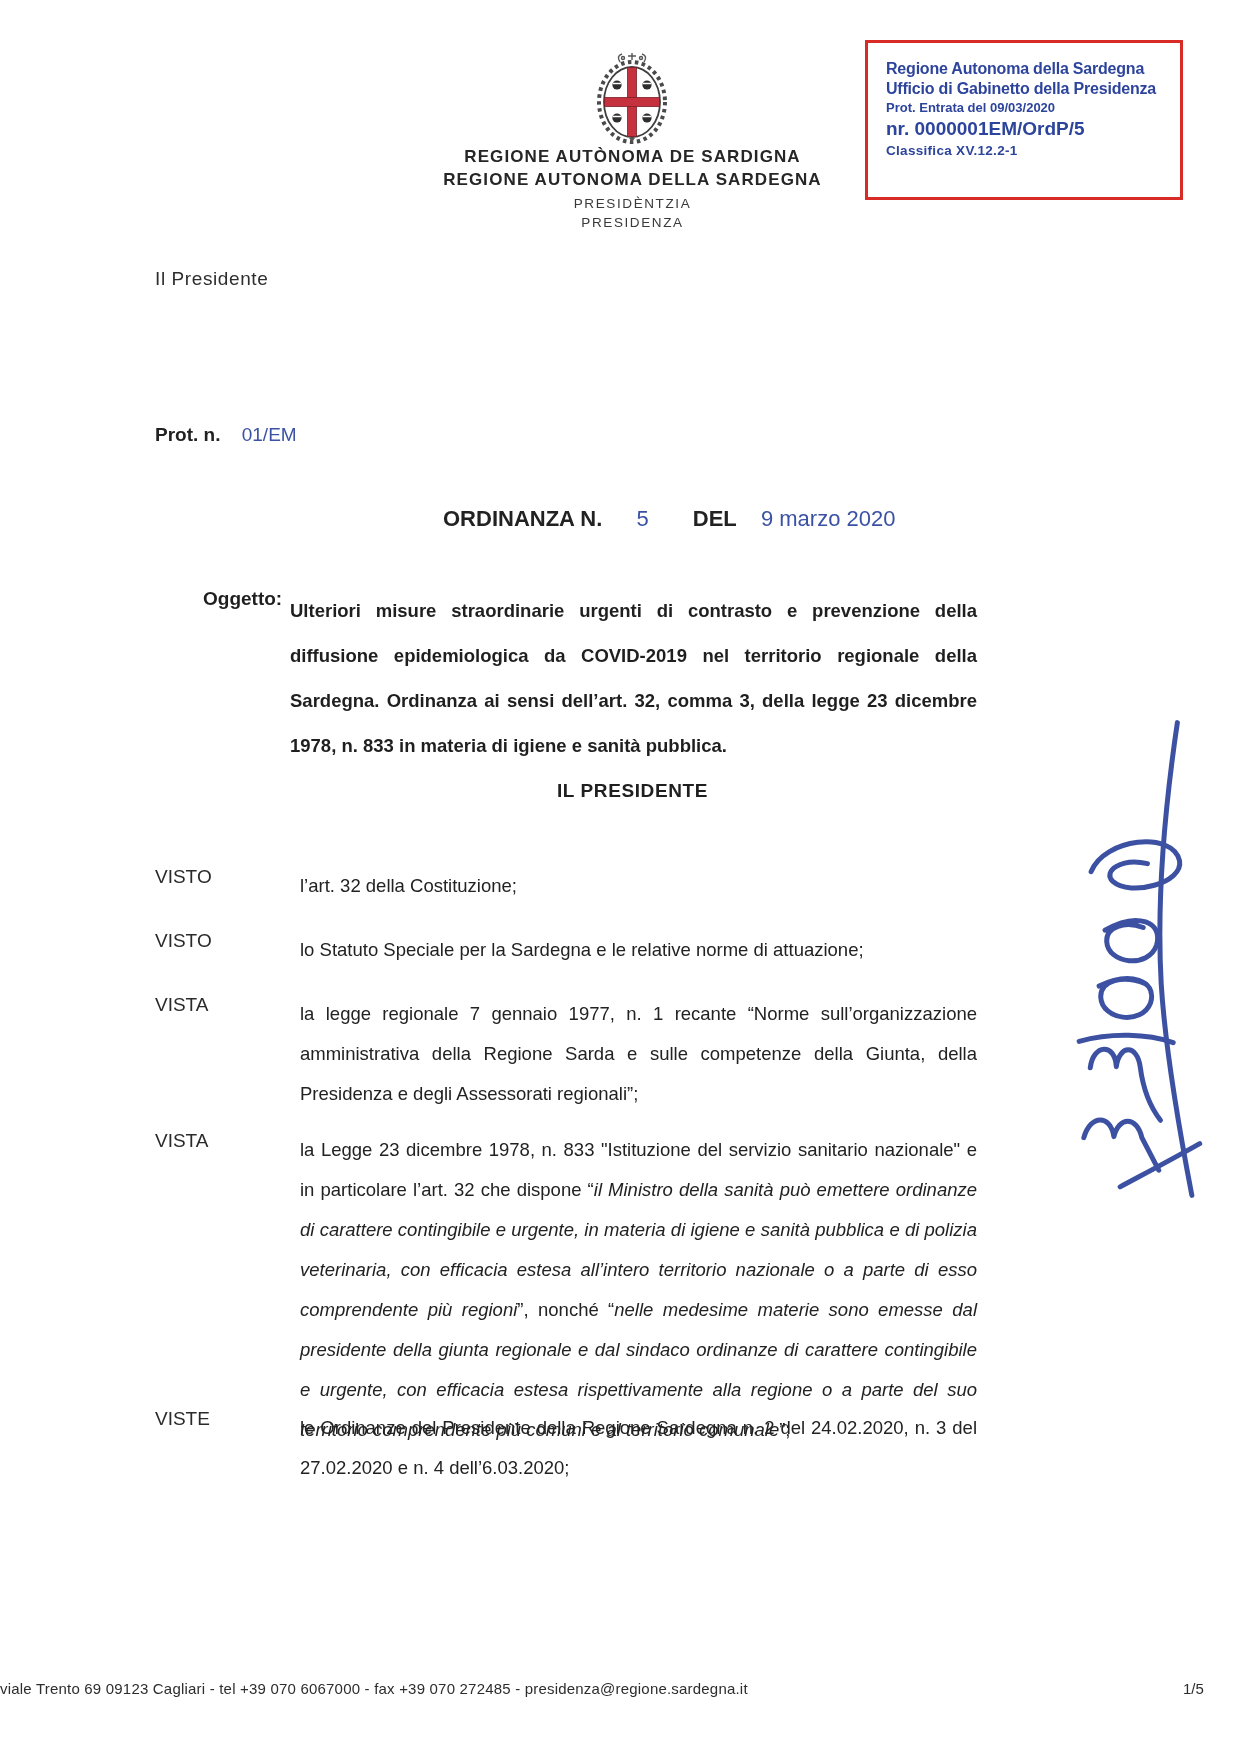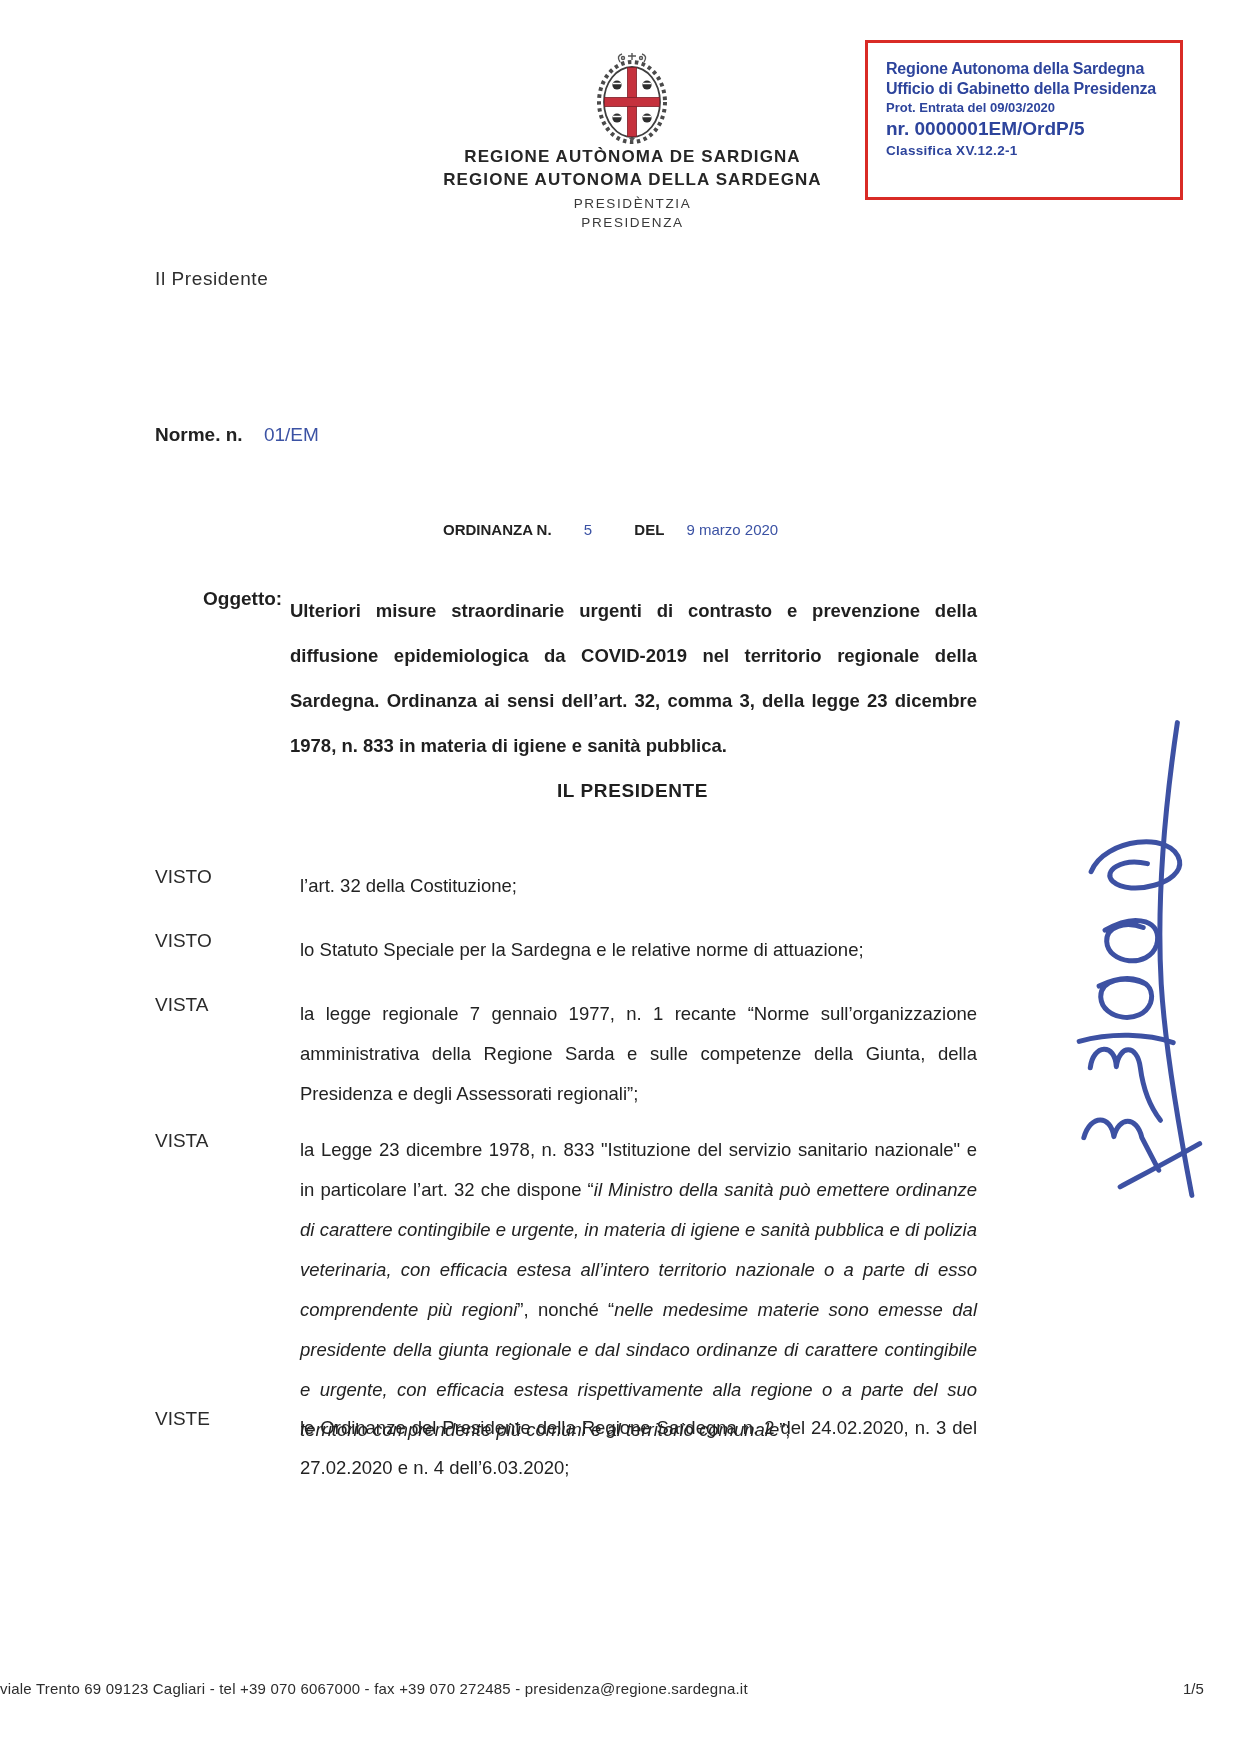--- a/index.html
+++ b/index.html
@@ -35,21 +35,21 @@
   .stamp div { font-weight:bold; color:#2d449c; }
   .stamp-l1, .stamp-l2 { font-size:16px; letter-spacing:-0.2px; }
   .stamp-l3 { font-size:13px; margin-top:1px; }
   .stamp-l4 { font-size:19px; margin-top:1px; }
   .stamp-l5 { font-size:13.5px; margin-top:2px; letter-spacing:0.3px; }
 
   
   .prot-row { position:absolute; left:155px; top:424px; font-size:19px; }
   .prot-label { font-weight:bold; color:#222; }
   .prot-value { color:#3b52a4; margin-left:16px; }
-  .ord-row { position:absolute; left:443px; top:521px; font-size:15px; }
+  .ord-row { position:absolute; left:443px; top:506px; font-size:22px; }
   .ord-row .b { font-weight:bold; color:#222; }
   .ord-num { color:#3b52a4; margin-left:28px; }
   .ord-del { margin-left:38px; }
   .ord-date { color:#3b52a4; margin-left:18px; }
 
   
   .subject-label { position:absolute; left:155px; top:588px; font-size:19px; font-weight:bold;margin-left:48px; }
   .subject-text {
     position:absolute; left:290px; top:588px; width:687px;
     font-size:18.5px; font-weight:bold; line-height:45px;
@@ -130,21 +130,21 @@
   <div class="org-block">
     <div class="org-line">REGIONE AUTÒNOMA DE SARDIGNA</div>
     <div class="org-line">REGIONE AUTONOMA DELLA SARDEGNA</div>
     <div class="dept-line">PRESIDÈNTZIA</div>
     <div class="dept-line">PRESIDENZA</div>
   </div>
 
   <div class="role">Il Presidente</div>
 
   <div class="prot-row">
-    <span class="prot-label">Norme. n.</span>
+    <span class="prot-label">Prot. n.</span>
     <span class="prot-value">01/EM</span>
   </div>
 
   <div class="ord-row">
     <span class="b">ORDINANZA N.</span>
     <span class="ord-num">5</span>
     <span class="b ord-del">DEL</span>
     <span class="ord-date">9 marzo 2020</span>
   </div>
 

